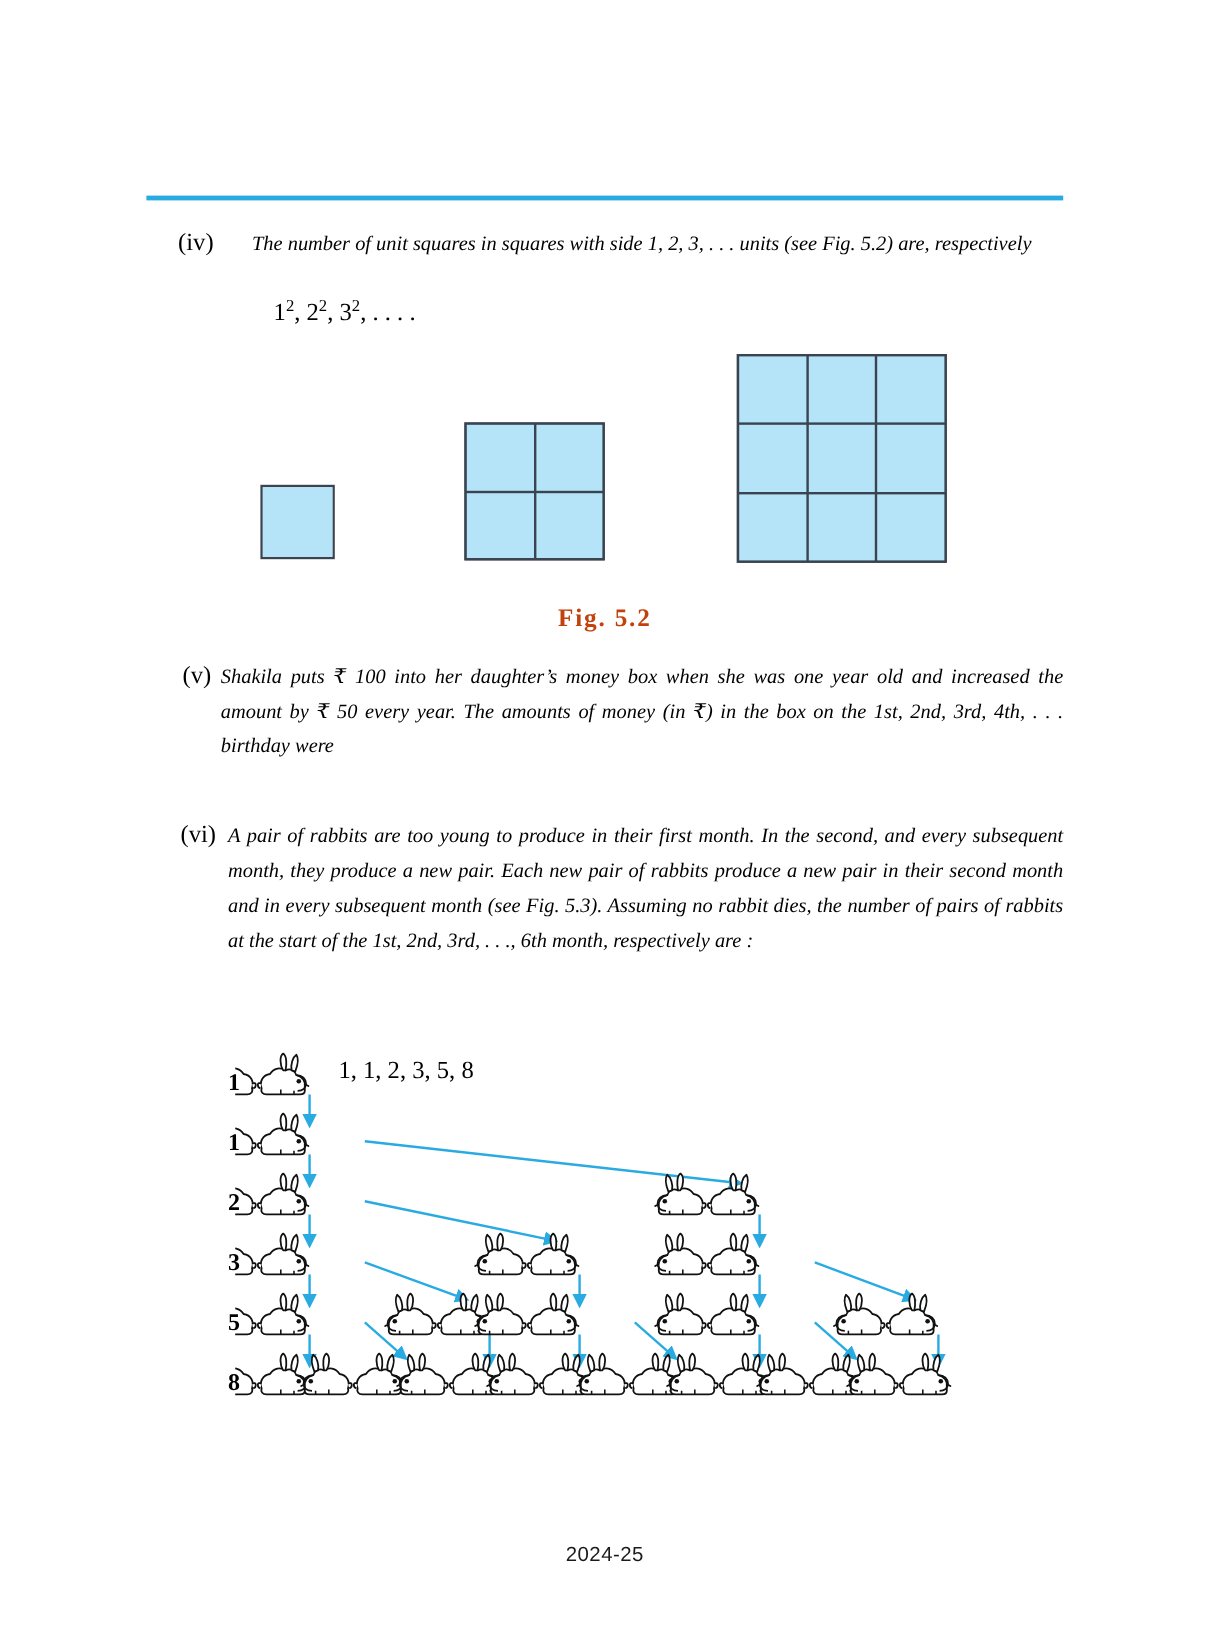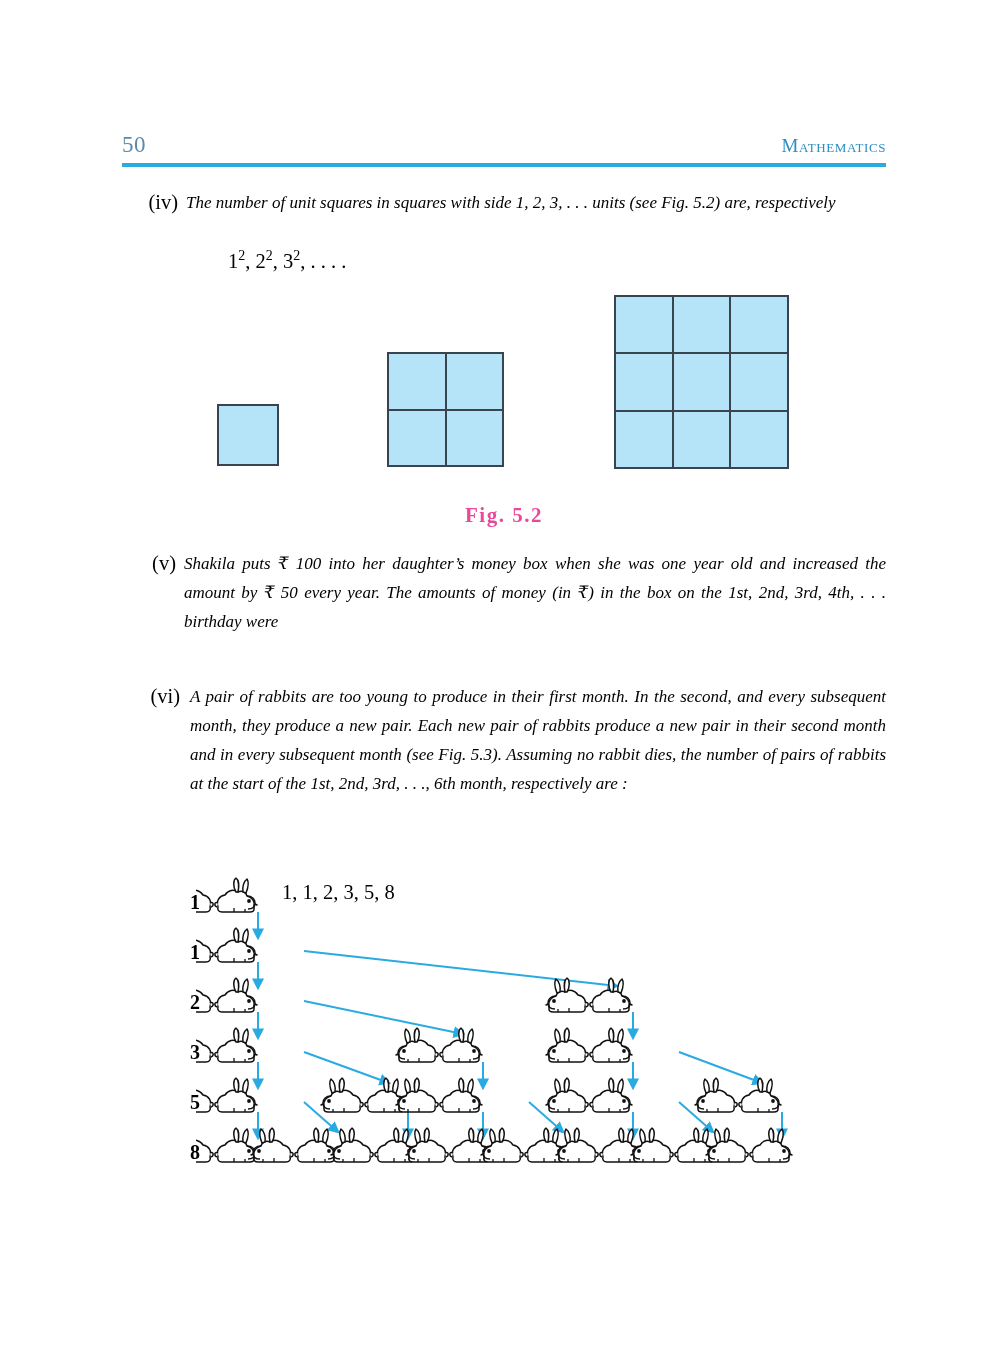--- a/index.html
+++ b/index.html
@@ -75,20 +75,21 @@
     font-size: 17px;
     line-height: 29px;
     text-align: justify;
     font-style: italic;
   }
 
   #item-iv {
     left: 134px;
     top: 188px;
     width: 752px;
+    gap: 24px;
   }
   #item-iv .item-marker { width: 44px; padding-right: 8px; }
 
   .equation {
     position: absolute;
     font-size: 20.5px;
     line-height: 29px;
     text-align: center;
   }
   #eq-squares {
@@ -133,21 +134,21 @@
     left: 614px;  top: 295px;
     width: 175px; height: 174px;
     grid-template-columns: 1fr 1fr 1fr;
     grid-template-rows: 1fr 1fr 1fr;
   }
 
   .fig-caption {
     position: absolute;
     width: 1008px;
     text-align: center;
-    color: #ec4899;
+    color: #c2410c;
     font-weight: bold;
     font-size: 21px;
     letter-spacing: 1.5px;
     font-family: "Liberation Serif", serif;
   }
   #cap-52 { top: 503px; left: 0; }
   #cap-53 { top: 1185px; left: 0; }
 
   
   #item-v {
@@ -204,24 +205,20 @@
     font-size: 17px;
     color: #1a1a1a;
     letter-spacing: 0.4px;
   }
 </style>
 </head>
 <body>
 
 <div class="page">
 
-  <div class="header">
-    <span class="header-page-no">50</span>
-    <span class="header-subject">Mathematics</span>
-  </div>
   <div class="header-rule"></div>
 
   <div class="item" id="item-iv">
     <div class="item-marker">(iv)</div>
     <div class="item-body">The number of unit squares in squares with side 1, 2, 3, . . . units (see Fig. 5.2) are, respectively</div>
   </div>
 
   <div class="equation" id="eq-squares">
     <span>1</span><sup>2</sup>,
     <span>2</span><sup>2</sup>,
@@ -374,14 +371,15 @@
 
     <div class="row-label" style="left:-18px; top:15px;">1</div>
     <div class="row-label" style="left:-18px; top:65px;">1</div>
     <div class="row-label" style="left:-18px; top:115px;">2</div>
     <div class="row-label" style="left:-18px; top:165px;">3</div>
     <div class="row-label" style="left:-18px; top:215px;">5</div>
     <div class="row-label" style="left:-18px; top:265px;">8</div>
   </div>
 
 
+  <div class="footer">2024-25</div>
 
 </div>
 
 </body></html>

